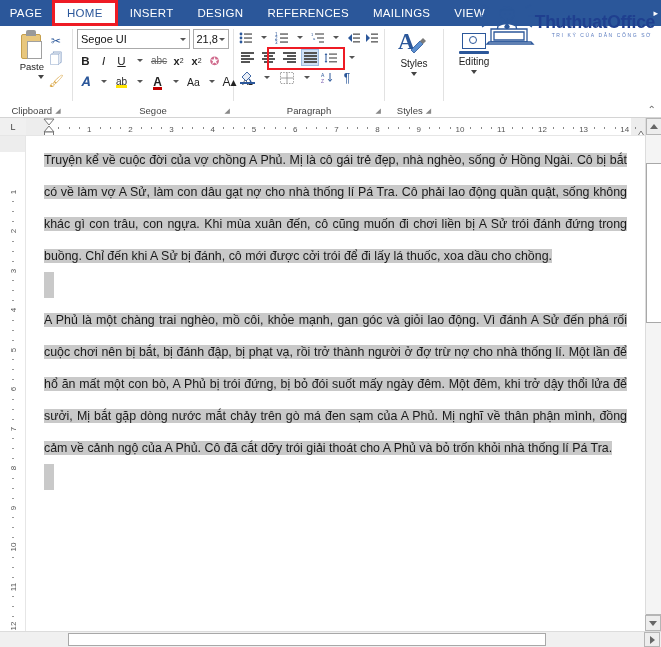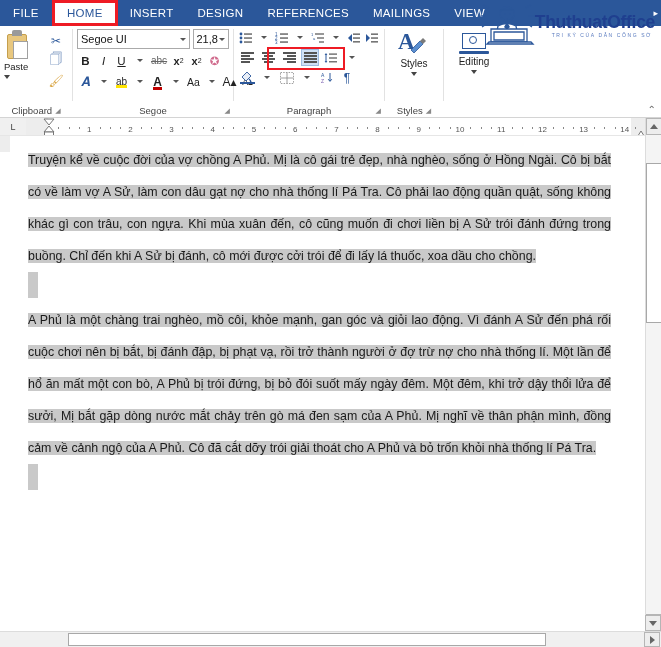--- a/index.html
+++ b/index.html
@@ -47,21 +47,21 @@
     height:15px; font-size:9.5px; color:#444; text-align:center;
     display:flex; align-items:center; justify-content:center; gap:3px;
     position:relative;
   }
   .group-sep { width:1px; background:#e2e2e2; margin:3px 0 16px 0; }
   .dlg { font-size:7px; color:#888; }
 
   
   .g-clip { width:72px; }
   .paste-btn {
-    width:40px; display:flex; flex-direction:column; align-items:flex-start;
+    width:40px; display:flex; flex-direction:column; align-items:flex-end;
     cursor:pointer; padding-top:1px;
   }
   .clip-icon { width:26px; height:30px; position:relative; }
   .clip-board {
     position:absolute; left:3px; top:4px; width:20px; height:25px;
     background:#e8c77e; border:1px solid #c59f4d; border-radius:2px;
   }
   .clip-clip {
     position:absolute; left:8px; top:0px; width:10px; height:6px;
     background:#9a9a9a; border-radius:2px 2px 0 0;
@@ -168,21 +168,21 @@
     position:absolute; top:136px; left:0; width:26px; height:495px;
     background:#fff; border-right:1px solid #e6e6e6; overflow:hidden;
   }
   .vr-gray { position:absolute; left:0; top:0; width:26px; height:16px; background:#ededed; }
   .vr-mark { position:absolute; left:13px; font-size:8px; color:#555;
      transform:translate(-50%,-50%) rotate(-90deg); }
   .vr-tick { position:absolute; left:12px; width:2px; height:1px; background:#999; }
 
   
   .docarea {
-    position:absolute; top:136px; left:10px; width:619px; height:495px;
+    position:absolute; top:136px; left:26px; width:619px; height:495px;
     background:#fdba74; overflow:hidden;
   }
   .page {
     position:absolute; top:0; left:0; width:619px; height:495px;
     background:#fff; padding:8px 18px 0 18px;
   }
   .para {
     font-size:12.4px; color:#1a1a1a; line-height:32px; text-align:justify;
     font-family:"Liberation Sans", sans-serif; margin:0;
   }
@@ -226,21 +226,21 @@
     align-items:center; justify-content:center; cursor:pointer;
   }
 </style>
 </head>
 <body>
 
 <div id="app">
 
   <div class="tabbar">
     <div class="file-tab">
-      <span>FILE</span>
+      <span>PAGE</span>
     </div>
     <div class="tab active">
       <span>HOME</span>
     </div>
     <div class="tab">
       <span>INSERT</span>
     </div>
     <div class="tab">
       <span>DESIGN</span>
     </div>

